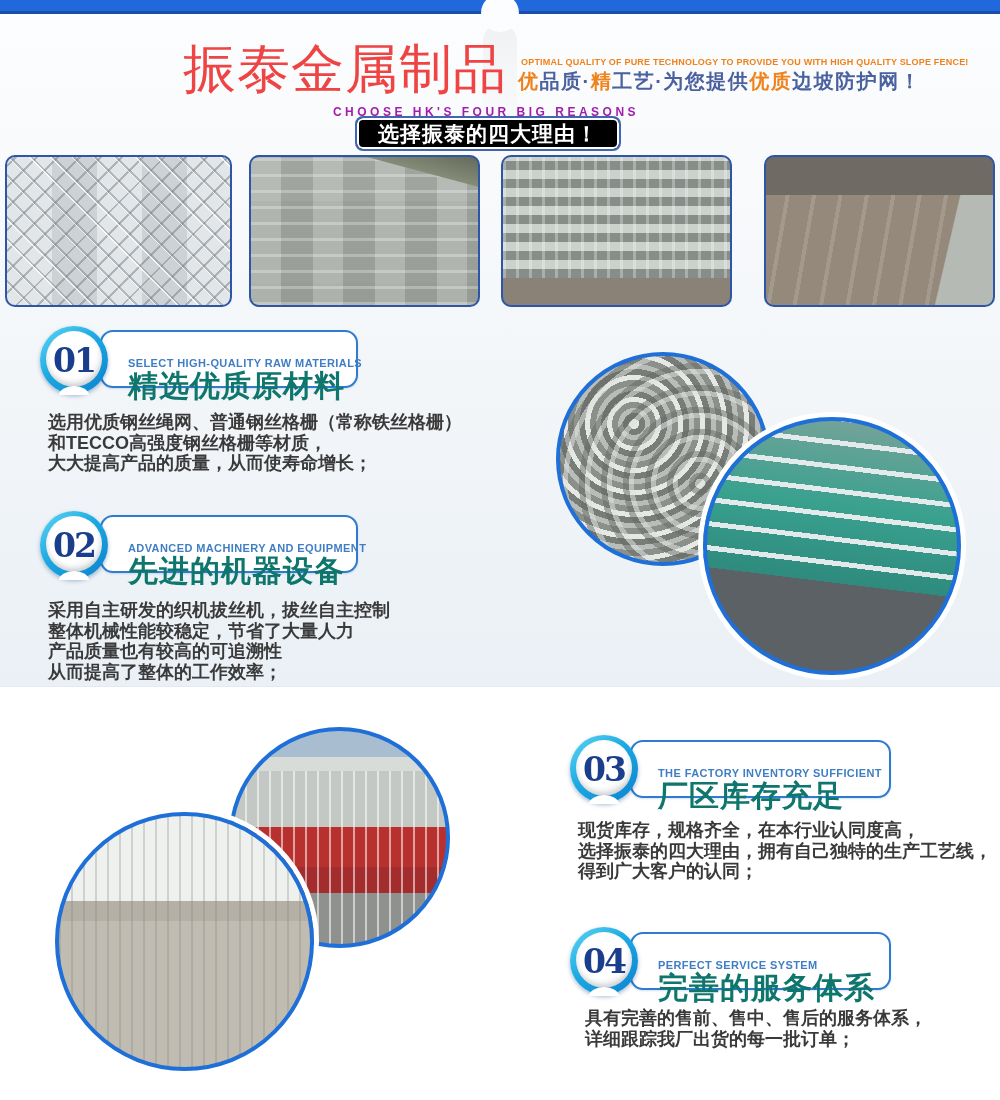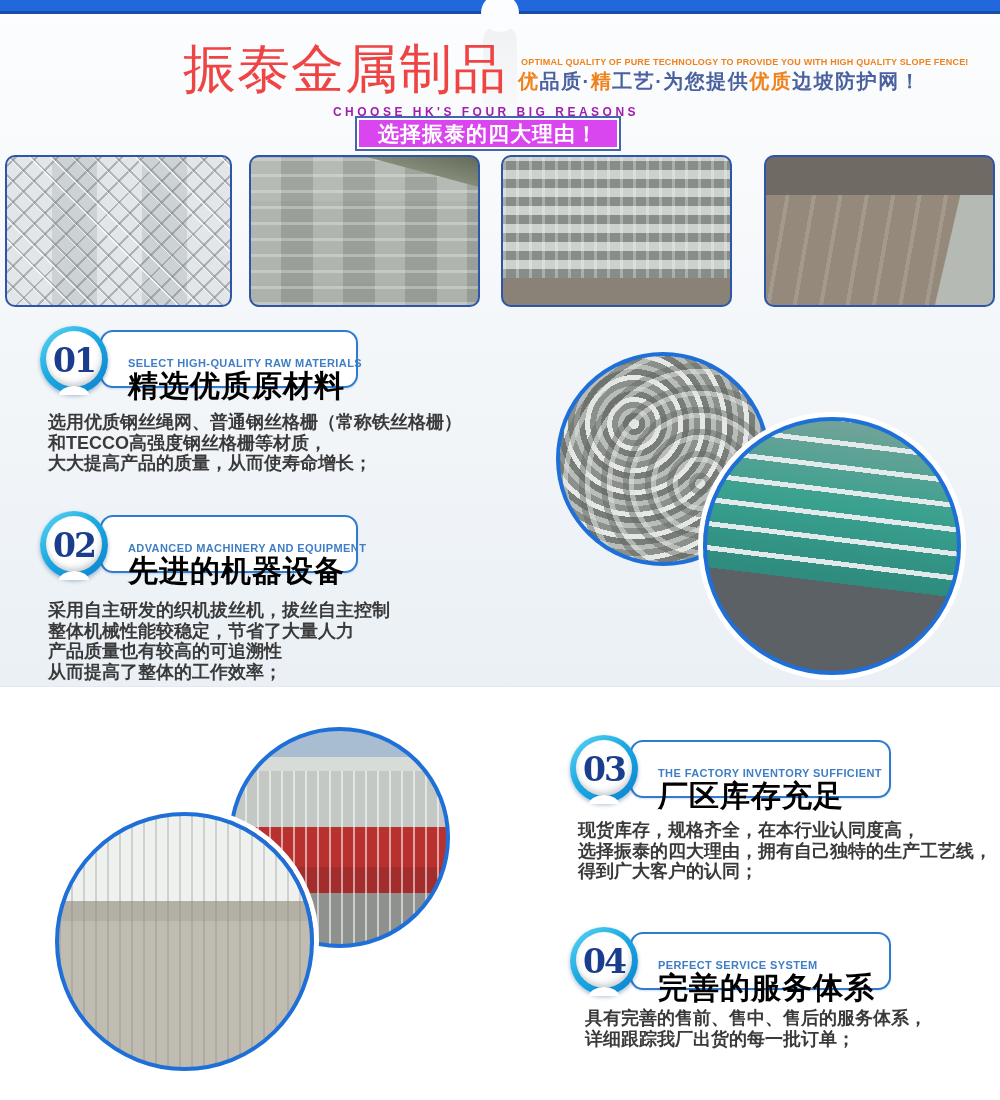--- a/index.html
+++ b/index.html
@@ -38,21 +38,21 @@
     position:absolute;left:518px;top:68px;
     font-size:20px;font-weight:bold;color:#4b619f;letter-spacing:1.5px;white-space:nowrap;
   }
   .tagline-cn .accent{color:#f0821c;}
   .choose-en{
     position:absolute;left:0;top:105px;width:972px;text-align:center;
     font-size:12px;font-weight:bold;color:#a21caf;letter-spacing:3.5px;white-space:nowrap;
   }
   .reasons-button{
     position:absolute;left:355px;top:116px;width:262px;height:31px;
-    background:#d946ef;border:2px solid #4066b3;border-radius:0;
+    background:#000000;border:2px solid #4066b3;border-radius:8px;
     box-shadow:inset 0 0 0 2px #ffffff;
     color:#ffffff;font-size:21px;font-weight:bold;letter-spacing:1px;
     display:flex;align-items:center;justify-content:center;cursor:pointer;
   }
   
   .photo{
     position:absolute;top:155px;height:152px;border:2px solid #2d55a8;border-radius:10px;
     box-sizing:border-box;
   }
   #photo1{left:5px;width:227px;
@@ -81,21 +81,21 @@
       repeating-linear-gradient(100deg, rgba(255,255,255,.14) 0 4px, rgba(0,0,0,0) 4px 26px),
       linear-gradient(180deg, rgba(0,0,0,0) 26%, #94897a 26%);
   }
   
   .feature-box{
     position:absolute;background:#ffffff;border:2px solid #2e7bd0;border-radius:13px;
     box-sizing:border-box;padding:5px 0 0 26px;
     box-shadow:0 1px 2px rgba(40,90,150,.18);
   }
   .feature-en{font-size:11px;font-weight:bold;color:#3f7ec5;letter-spacing:0.4px;white-space:nowrap;margin-top:20px;}
-  .feature-cn{font-size:30px;line-height:33px;font-weight:bold;color:#000000;letter-spacing:1px;white-space:nowrap;}
+  .feature-cn{font-size:30px;line-height:33px;font-weight:bold;color:#0f766e;letter-spacing:1px;white-space:nowrap;}
   .badge{
     position:absolute;width:68px;height:68px;border-radius:50%;
     background:linear-gradient(140deg,#5fd7f5 0%,#1ba9e1 45%,#0b80cf 100%);
     box-shadow:0 2px 4px rgba(0,60,120,.35);
     display:flex;align-items:center;justify-content:center;
   }
   .badge::before{
     content:"";position:absolute;left:6px;top:5px;right:6px;bottom:7px;border-radius:50%;
     background:radial-gradient(circle at 35% 28%,#ffffff 55%,#e2e6ea 100%);
     box-shadow:inset 0 -3px 5px rgba(0,0,0,.16);

